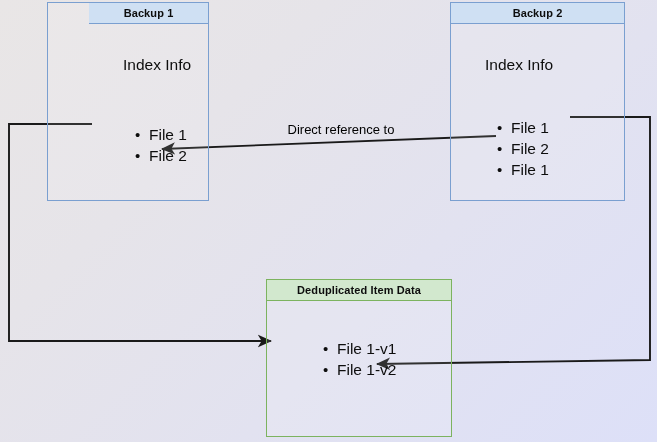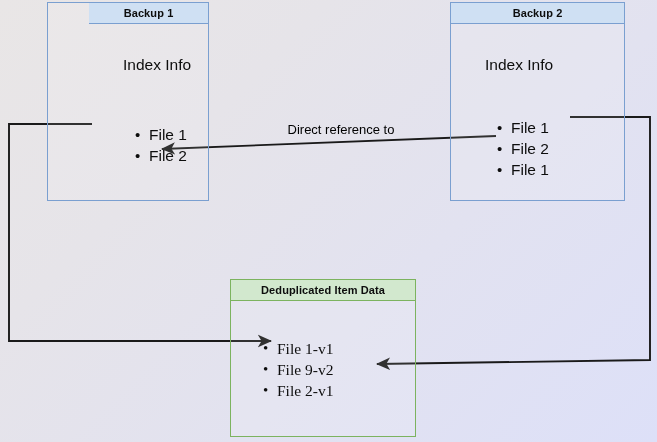--- a/index.html
+++ b/index.html
@@ -35,20 +35,21 @@
   .node {
     position: absolute;
     box-sizing: border-box;
     background: rgba(255,255,255,0.10);
   }
   .node.blue {
     border: 1.6px solid #7a9fd0;
   }
   .node.green {
     border: 1.8px solid #7cb35f;
+    margin-left: 36px;
   }
 
   .node-header {
     box-sizing: border-box;
     height: 21px;
     line-height: 20px;
     text-align: center;
     font-size: 11px;
     font-weight: bold;
     color: #0d0d0d;
@@ -101,21 +102,21 @@
     color: #0d0d0d;
   }
 
   
   #backup1 { left: 47px;  top: 2px;   width: 162px; height: 199px; padding-left: 41px; }
   #backup2 { left: 450px; top: 2px;   width: 175px; height: 199px; }
   #dedup   { left: 230px; top: 279px; width: 186px; height: 158px; }
 
   #backup1 ul.items { left: 46px; top: 100px; }
   #backup2 ul.items { left: 46px; top: 93px; }
-  #dedup   ul.items { left: 32px; top: 37px; font-family: Liberation Serif, serif; }
+  #dedup   ul.items { left: 56px; top: 37px; }
 
   
   #caption {
     position: absolute;
     left: 260px;
     top: 122px;
     width: 162px;
     text-align: center;
     font-size: 13px;
     line-height: 16px;
@@ -163,22 +164,21 @@
         <li>File 1</li>
       </ul>
     </div>
   </div>
 
   <div class="node green" id="dedup">
     <div class="node-header">Deduplicated Item Data</div>
     <div class="node-body">
       <ul class="items">
         <li>File 1-v1</li>
-        <li>File 9-v2</li>
-        <li>File 2-v1</li>
+        <li>File 1-v2</li>
       </ul>
     </div>
   </div>
 
   <div id="caption">
     <span class="line">Direct reference to</span>
   </div>
 
 </div>
 

